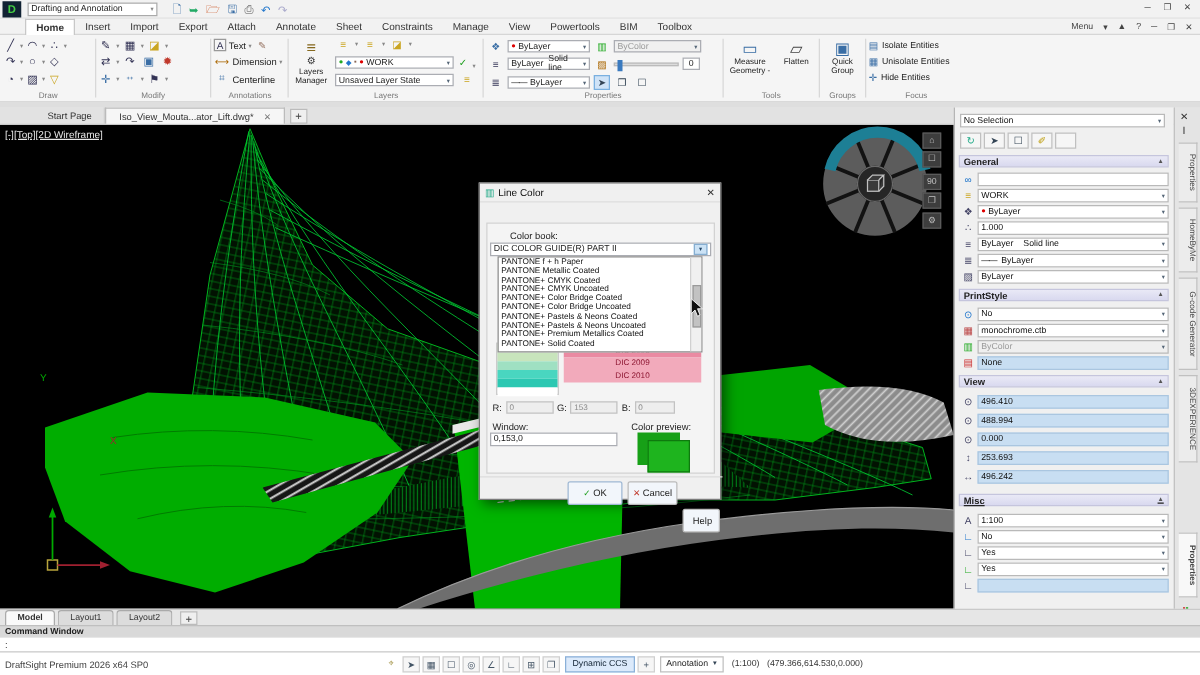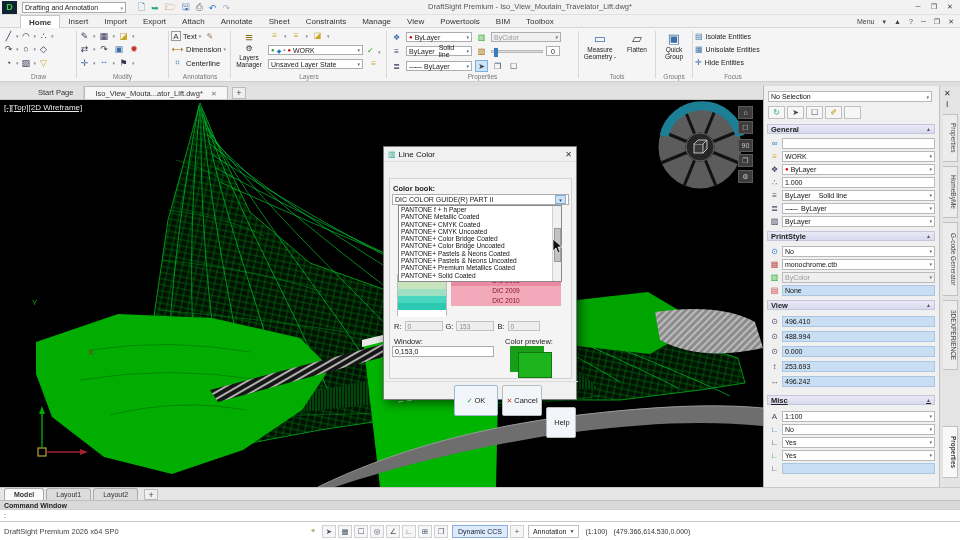--- a/index.html
+++ b/index.html
@@ -70,21 +70,21 @@
   #book-combo .btn { width:11px; height:9px; background:#cbe2f5; border:1px solid #86aed1; color:#246; font-size:5px; text-align:center; line-height:8px; }
   #dlg-list { left:14px; top:58px; width:164px; height:77px; background:#fff; border:1px solid #8a8a8a; z-index:5; display:flex; }
   #dlg-items { flex:1; }
   .ditem { height:7.3px; line-height:7.4px; font-size:6.6px; padding-left:2px; white-space:nowrap; color:#111; }
   #dlg-scroll { width:9px; background:#f0f0f0; border-left:1px solid #d0d0d0; position:relative; }
   #dlg-thumb { position:absolute; left:1px; top:22px; width:7px; height:34px; background:#c2c2c2; border:1px solid #9a9a9a; }
   .swband { width:100%; }
   .pinkrow { height:10px; line-height:10px; text-align:center; font-size:6.5px; color:#8c1430; }
   .rgbbox { background:#eee; border:1px solid #c2c2c2; height:10px; font-size:6.5px; color:#8a8a8a; padding-left:2px; line-height:9px; }
   #color-input { background:#fff; border:1px solid #abadb3; height:11px; font-size:7px; padding-left:2px; line-height:10px; color:#111; }
-  .dlgbtn { height:31px; border:1px solid #9fb8d4; background:#f2f6fb; border-radius:2px; font-size:7.5px; color:#222; display:flex; align-items:center; justify-content:center; gap:2px; }
+  .dlgbtn { height:19px; border:1px solid #9fb8d4; background:#f2f6fb; border-radius:2px; font-size:7.5px; color:#222; display:flex; align-items:center; justify-content:center; gap:2px; }
   .gck { color:#1d9e1d; font-size:7px; } .rcx { color:#c0392b; font-size:7px; }
 
   
   #panel { left:763px; top:86px; width:176px; height:414px; background:#f0f0f0; border-left:1px solid #b5b5b5; }
   #strip { left:939px; top:86px; width:21px; height:414px; background:#e4e4e4; border-left:1px solid #c2c2c2; }
   .vtab { position:absolute; left:3px; width:15px; background:#ececec; border:1px solid #c0c0c0; border-left:none; writing-mode:vertical-rl; font-size:6.5px; color:#444; text-align:center; padding:4px 0; }
   .phead { position:absolute; left:3px; width:168px; height:10px; background:linear-gradient(#e9e9f6,#d9d9ef); border:1px solid #c5c5dd; font-size:7.5px; font-weight:bold; color:#222; padding:0 3px; display:flex; justify-content:space-between; align-items:center; }
   .phead .tri { font-size:5px; color:#555; }
   .prow { position:absolute; left:3px; width:168px; height:12px; display:flex; align-items:center; }
   .pic { width:15px; text-align:center; font-size:8px; color:#446; }
@@ -118,21 +118,20 @@
   </div>
   <div class="abs flex" style="left:132px; top:1px; height:13px;">
     <span class="qat-ic">🗋</span>
     <span class="qat-ic" style="color:#2a6;">➥</span>
     <span class="qat-ic" style="color:#c52;">🗁</span>
     <span class="qat-ic">🖫</span>
     <span class="qat-ic" style="color:#555;">⎙</span>
     <span class="qat-ic" style="color:#27c;">↶</span>
     <span class="qat-ic" style="color:#aac;">↷</span>
   </div>
-  <div id="win-title" class="abs">DraftSight Premium - Iso_View_Moutain_Travelator_Lift.dwg*</div>
   <div class="abs flex" style="right:2px; top:1px;">
     <span class="winbtn">─</span>
     <span class="winbtn">❐</span>
     <span class="winbtn">✕</span>
   </div>
 </div>
 
 <div id="menubar" class="abs flex">
   <div style="width:20px;"></div>
   <div class="mtab active">Home</div>
@@ -484,21 +483,21 @@
 </div>
 
 <div id="dialog" class="abs">
   <div id="dlg-title" class="abs">
     <span style="color:#2a8; font-size:8px;">▥</span>
     <span class="t">Line Color</span>
     <span style="color:#333; font-size:8px;">✕</span>
   </div>
   <div id="dlg-box" class="abs"></div>
 
-  <div class="abs dlbl" style="left:9px; top:37px;font-weight:bold;">Color book:</div>
+  <div class="abs dlbl" style="left:24px; top:37px;">Color book:</div>
   <div id="book-combo" class="combo abs">
     <span>DIC COLOR GUIDE(R) PART II</span>
     <span class="btn">▾</span>
   </div>
 
   <div class="abs" style="left:13px; top:127px; width:50px; height:42px; border:1px solid #bbb; background:#fff;">
     <div class="swband" style="height:7px; background:#aed4a0;"></div>
     <div class="swband" style="height:7px; background:#c8e4bc;"></div>
     <div class="swband" style="height:7px; background:#9fe0c2;"></div>
     <div class="swband" style="height:7px; background:#49d6c0;"></div>

